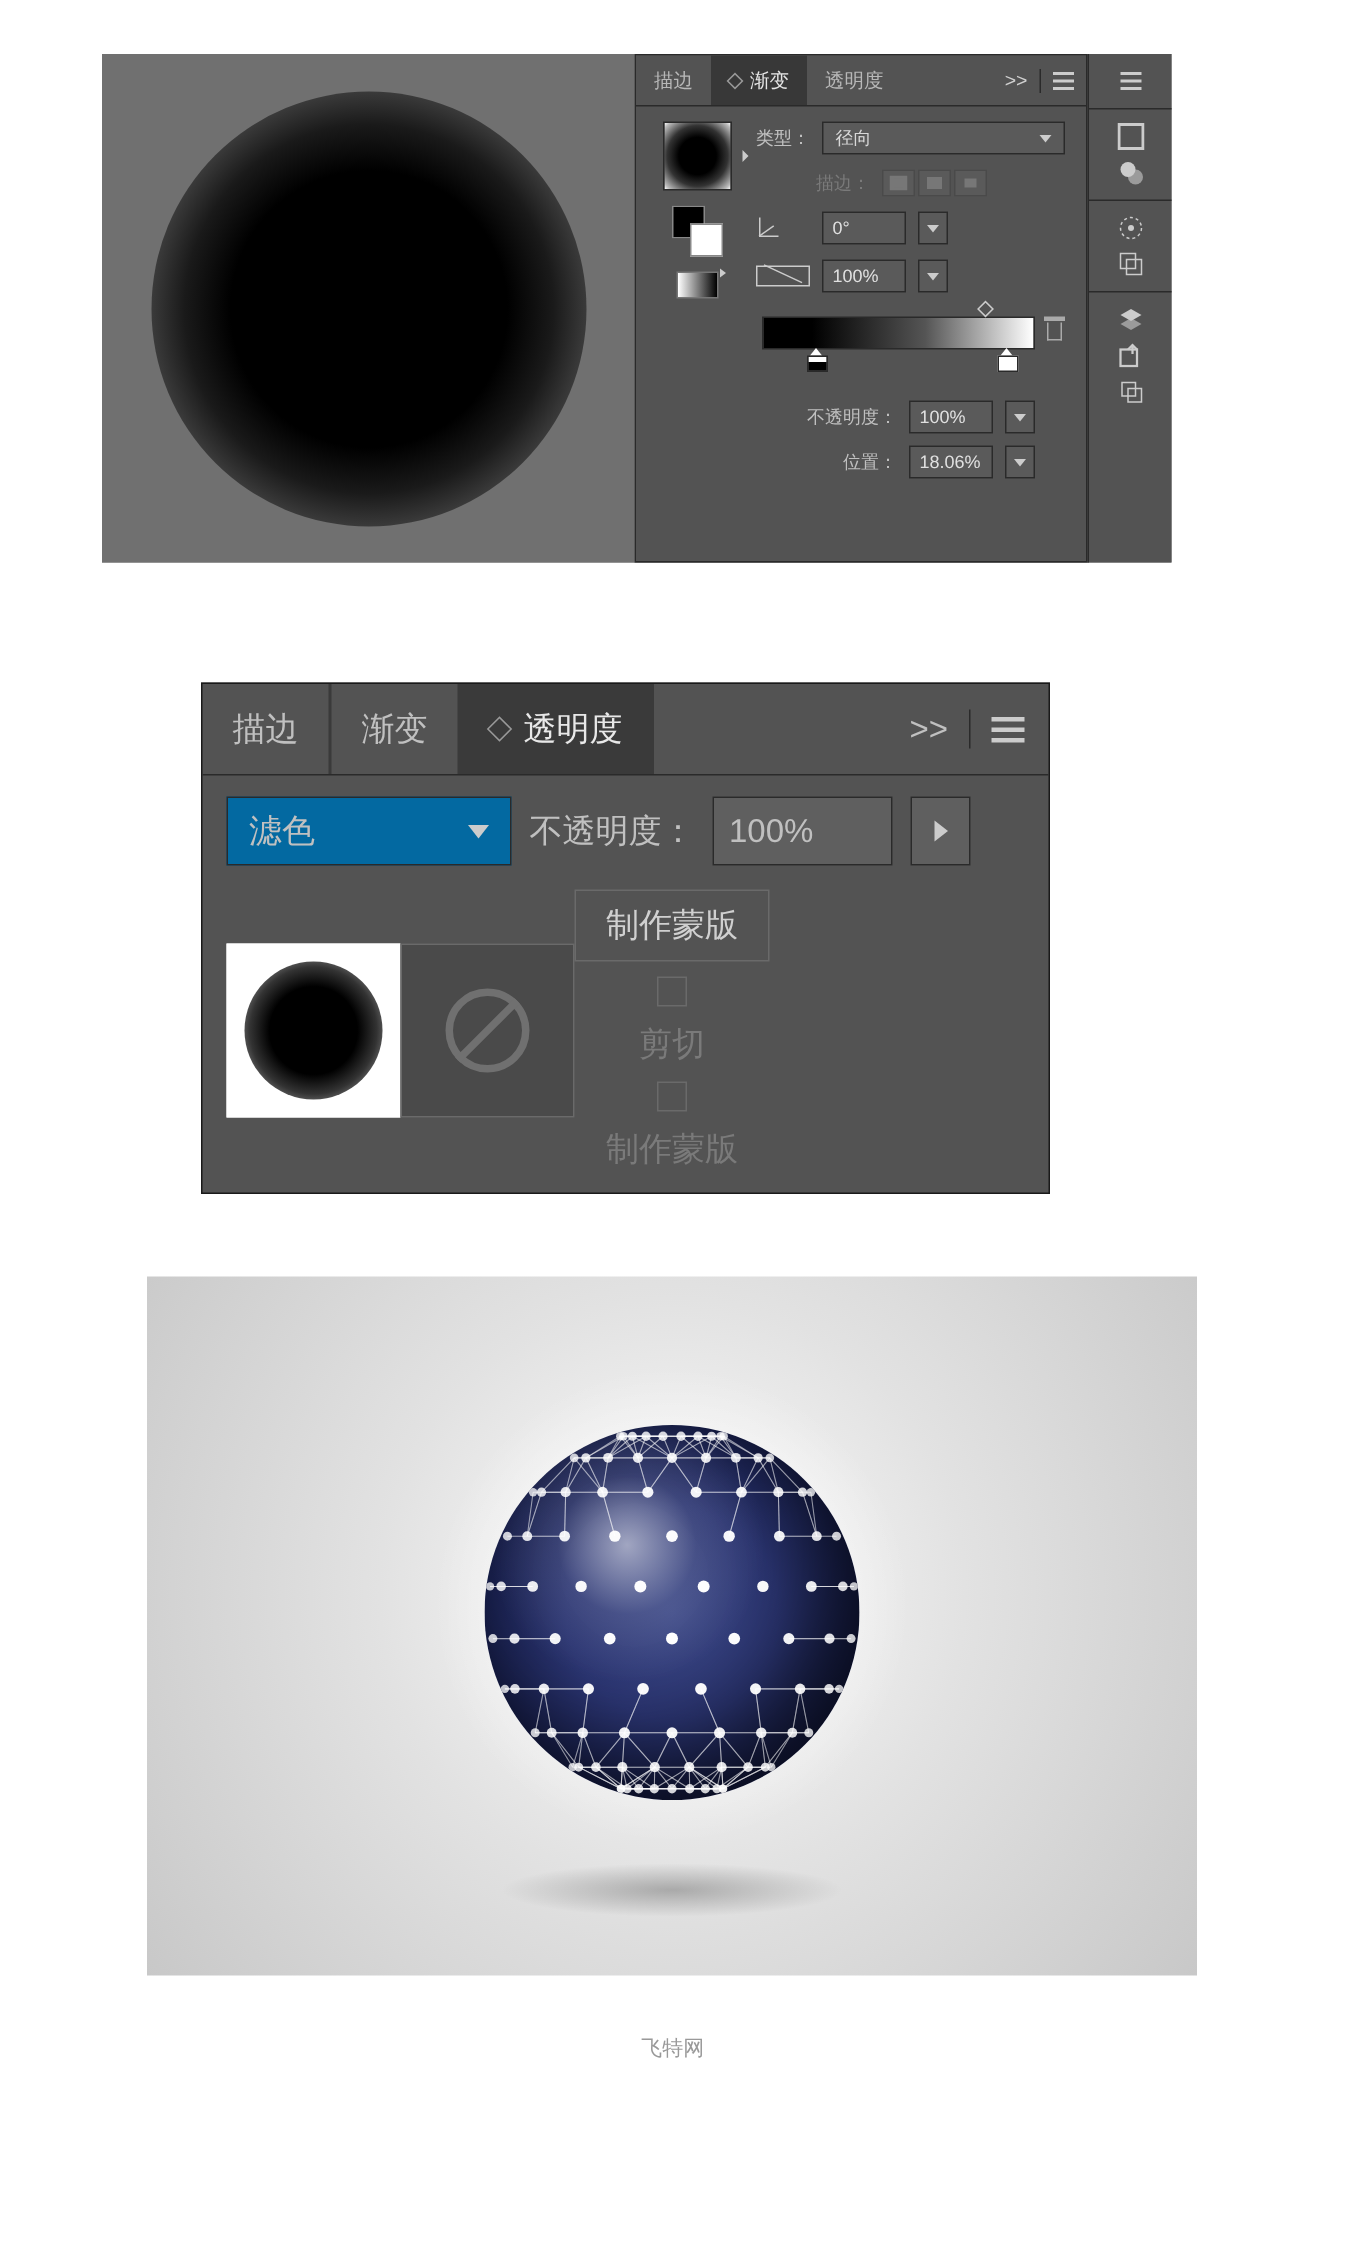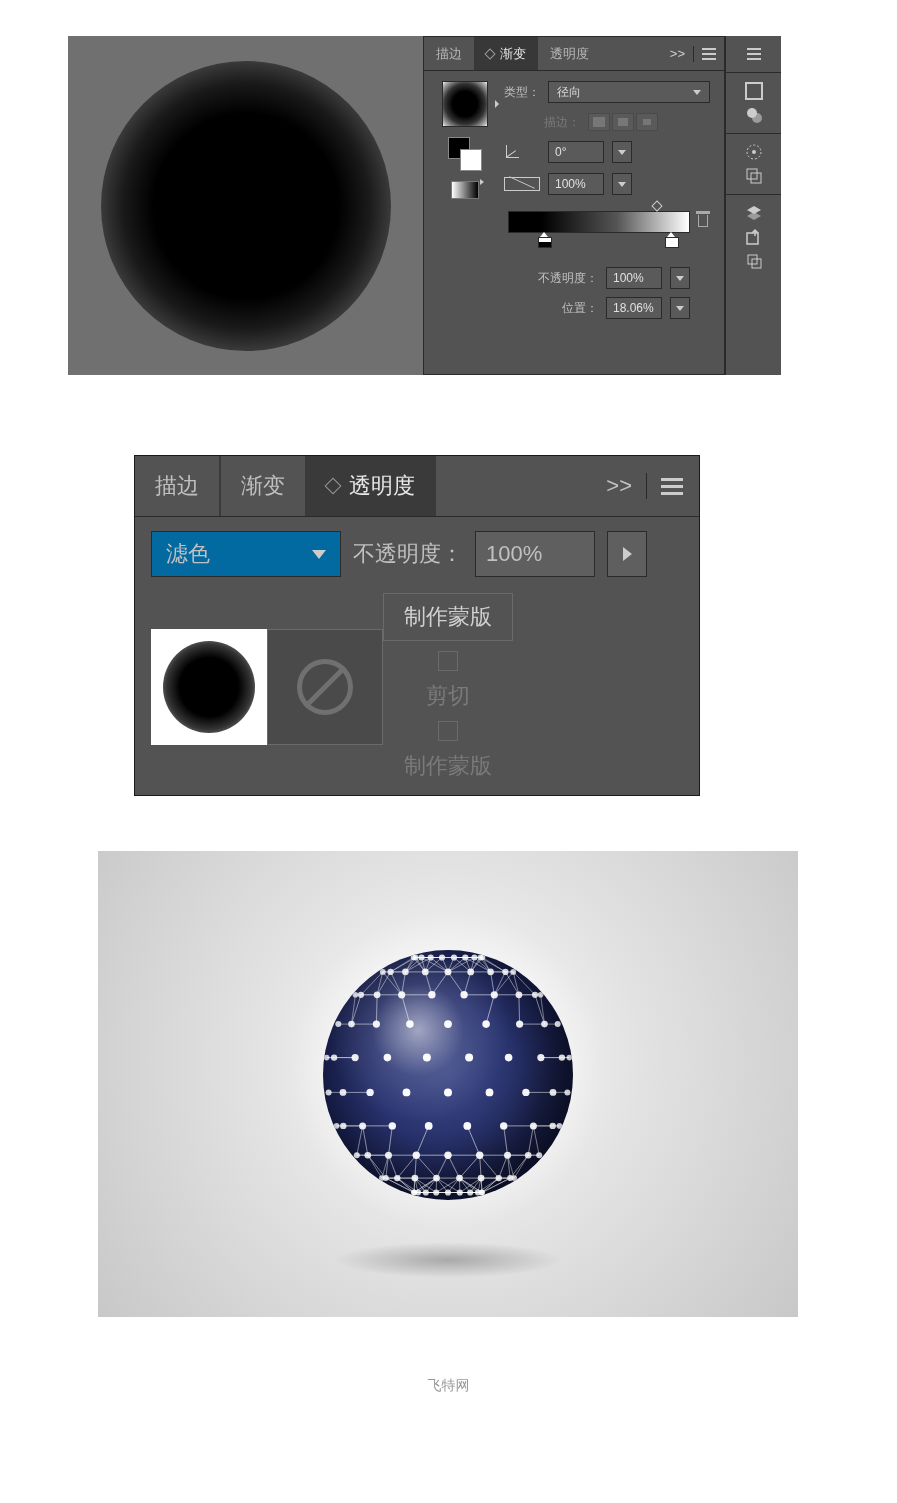--- a/index.html
+++ b/index.html
@@ -283,21 +283,21 @@
   }
   .shadow {
     position:absolute; left:50%; top:84%; transform:translate(-50%,0);
     width:230px;height:36px;border-radius:50%;
     background: radial-gradient(ellipse at 50% 50%, rgba(0,0,0,.25) 0%, rgba(0,0,0,0) 70%);
   }
   .dotlayer {
     position:absolute; inset:0; border-radius:50%; overflow:hidden;
   }
 
-  .watermark { text-align:center; margin-top:60px; color:#999; font-size:14px; }
+  .watermark { text-align:center; margin-top:40px; color:#999; font-size:14px; }
   .watermark .sub { color:#bbb; font-size:12px; letter-spacing:1px; }
 </style>
 </head>
 <body>
 
 <div class="panel1-wrap">
   <div class="canvas1">
     <div class="sphere1"></div>
   </div>
 

